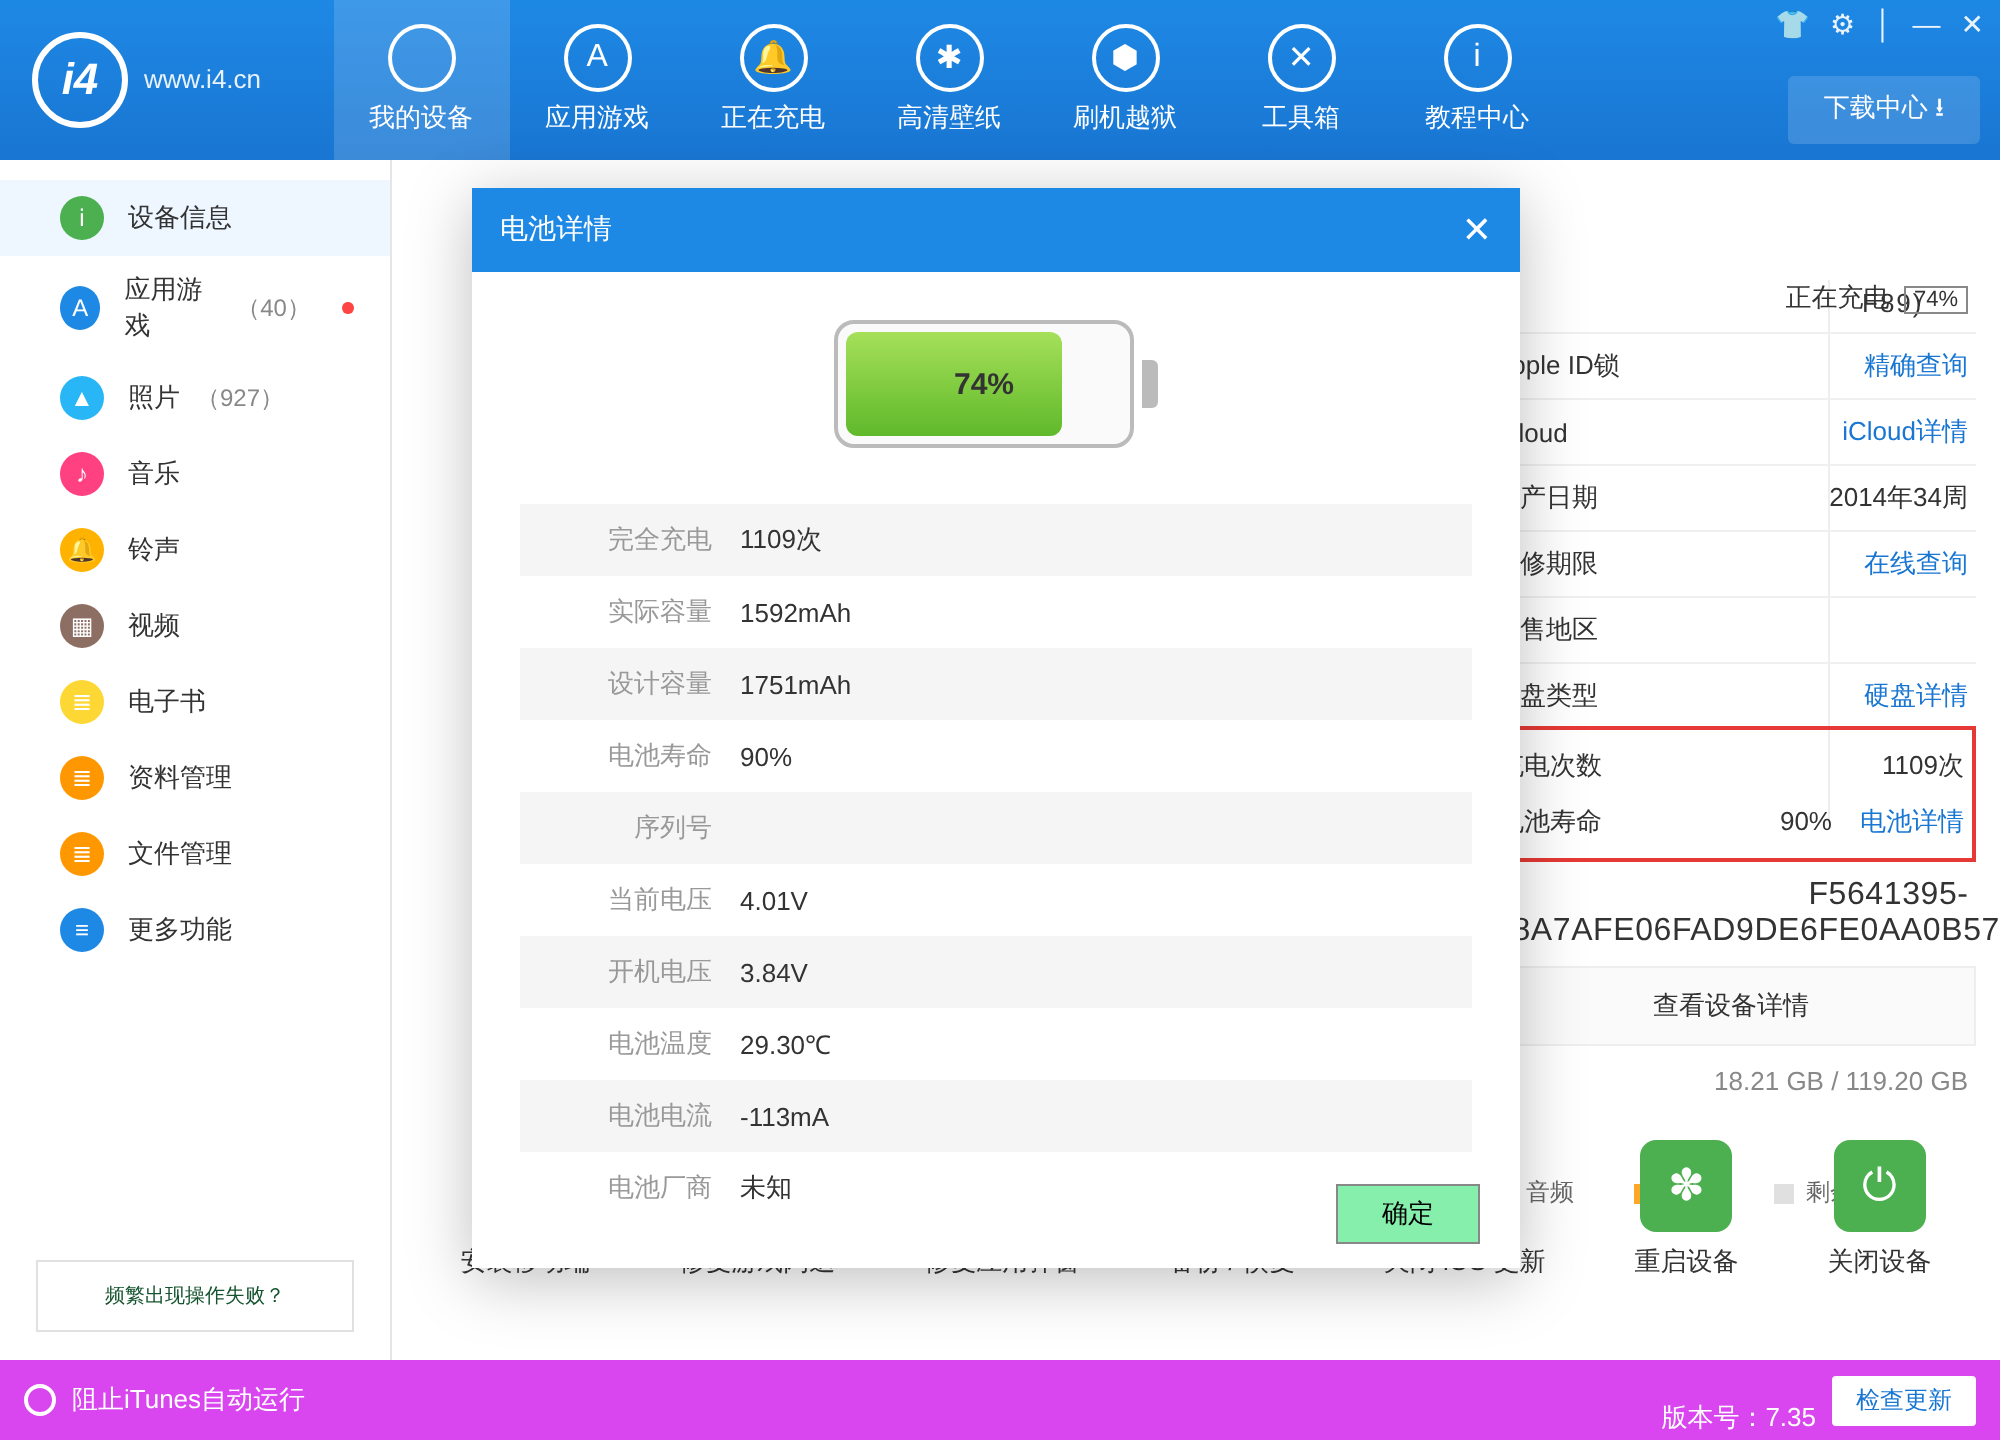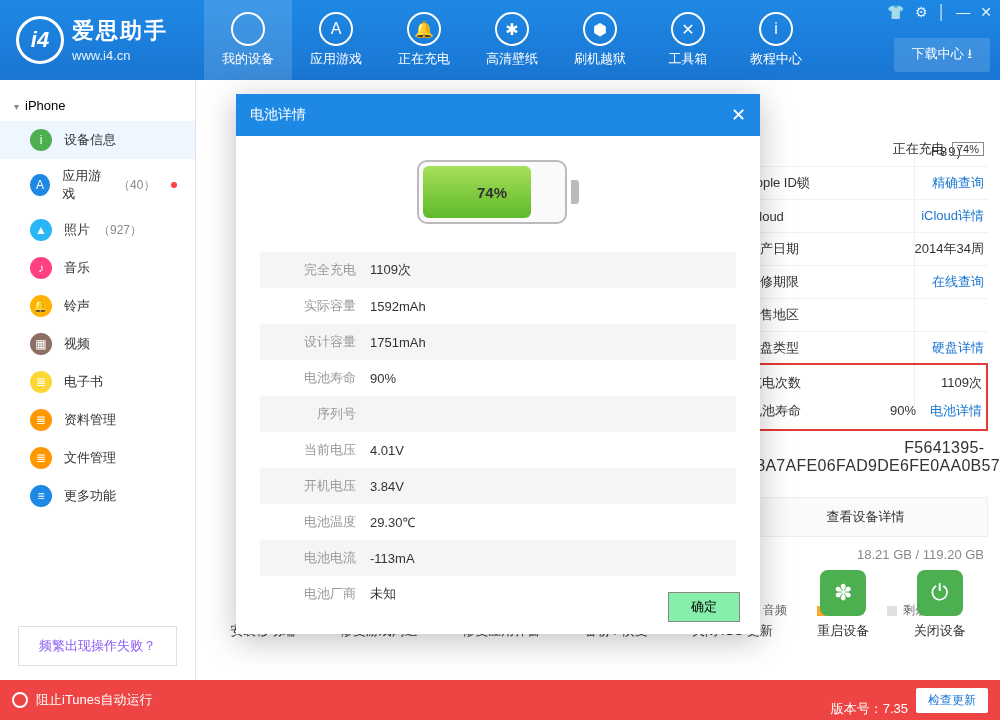--- a/index.html
+++ b/index.html
@@ -24,47 +24,47 @@
 
 .body { display:flex; height: 600px; }
 .sidebar { width: 196px; border-right:1px solid #e5e5e5; display:flex; flex-direction:column; padding-top:10px; }
 .tree-head { padding:8px 14px; font-size:13px; cursor:pointer; }
 .tree-head::before { content:"▾"; margin-right:6px; font-size:10px; color:#888; }
 .side-item { display:flex; align-items:center; gap:12px; padding:8px 18px 8px 30px; font-size:13px; color:#333; cursor:pointer; }
 .side-item.active { background:#eef6ff; }
 .sic { width:22px; height:22px; border-radius:50%; display:inline-flex; align-items:center; justify-content:center; color:#fff; font-size:12px; }
 .count { color:#888; font-size:12px; margin-left:-4px; }
 .dot { width:6px; height:6px; background:#f44; border-radius:50%; margin-left:4px; }
-.help-link { margin:auto 18px 14px; padding:10px; text-align:center; color:#8b5cf6; border:1px solid #e0e0e0; font-size:13px; cursor:pointer; }
+.help-link { margin:auto 18px 14px; padding:10px; text-align:center; color:#14532d; border:1px solid #e0e0e0; font-size:10px; cursor:pointer; }
 
 .main { flex:1; position:relative; padding: 60px 12px 0 12px; font-size:13px; color:#333; }
 
 
 .right-info { position:absolute; right:12px; top:60px; width:245px; }
 .right-head { display:flex; align-items:center; justify-content:space-between; padding:0 4px 8px; font-size:13px; color:#333; }
 .pct-badge { border:1px solid #888; padding:0 4px; font-size:11px; }
 .info-row { display:flex; justify-content:space-between; align-items:center; padding:7px 4px; font-size:13px; border-top:1px solid #f0f0f0; }
 .info-row .l { color:#333; }
 .link { color:#1976d2; cursor:pointer; }
 .red-box { border:2px solid #e53935; padding:4px 0; margin-top:-1px; }
 .red-box .info-row { border-top:none; padding:5px 4px; }
 .udid { font-size:16px; color:#333; padding:8px 4px; text-align:right; letter-spacing:.3px; }
-.device-detail-btn { text-align:center; padding:10px; cursor:pointer; border:1px solid #eee; background:#fafafa; margin-top:14px; }
+.device-detail-btn { text-align:center; padding:10px; cursor:pointer; border:1px solid #eee; background:#fafafa; margin-top:0; }
 .storage { text-align:right; color:#888; padding:10px 4px; font-size:13px; }
 .legend { display:flex; gap:30px; margin-top:30px; padding:0 4px; font-size:12px; color:#666; align-items:center; }
 .legend span { display:flex; align-items:center; gap:6px; }
 .sw { width:10px; height:10px; display:inline-block; }
 
 
 .action-row { position:absolute; bottom:40px; left:12px; right:12px; display:flex; justify-content:space-around; }
 .action-col { display:flex; flex-direction:column; align-items:center; gap:6px; font-size:13px; }
 .atile { width:46px; height:46px; border-radius:8px; display:flex; align-items:center; justify-content:center; color:#fff; font-size:22px; }
 
 
-.status { position:absolute; bottom:0; left:0; right:0; height:40px; background:#ef4444; color:#fff; display:flex; align-items:center; padding:0 12px; font-size:13px; }
+.status { position:absolute; bottom:0; left:0; right:0; height:40px; background:#d946ef; color:#fff; display:flex; align-items:center; padding:0 12px; font-size:13px; }
 .status .ver { margin-left:auto; margin-right:8px;margin-top:17px; }
 .upd-btn { background:#fff; color:#1976d2; padding:4px 12px; border-radius:2px; cursor:pointer; font-size:12px; }
 
 
 .modal-back { position:absolute; left:236px; top:94px; width:524px; height:540px; background:#fff; box-shadow:0 6px 30px rgba(0,0,0,.25); z-index:50; }
 .modal-head { height:42px; background:#1e88e5; color:#fff; display:flex; align-items:center; padding:0 14px; font-size:14px; }
 .modal-head .x { margin-left:auto; cursor:pointer; font-size:18px; }
 .battery-vis { display:flex; align-items:center; justify-content:center; padding:24px 0; }
 .battery-body { width:150px; height:64px; border:2px solid #bbb; border-radius:10px; position:relative; background:#fafafa; display:flex; align-items:center; }
 .battery-tip { width:8px; height:24px; background:#bbb; border-radius:0 3px 3px 0; margin-left:4px; }
@@ -83,21 +83,20 @@
 .top-frag { position:absolute; left:735px; top:64px; font-size:13px; color:#333; letter-spacing:1px; }
 .vline { position:absolute; left:718px; top:60px; bottom:268px; width:1px; background:#eee; }
 </style>
 </head>
 <body>
 
 <div class="header">
   <div class="logo">
     <div class="logo-circle">i4</div>
     <div class="logo-text">
-      <h1>爱思助手</h1>
       <span>www.i4.cn</span>
     </div>
   </div>
   <div class="nav" id="nav">
       <div class="nav-item active">
         <div class="nav-icon"></div>
         <span>我的设备</span>
       </div>
       <div class="nav-item">
         <div class="nav-icon">A</div>
@@ -131,21 +130,20 @@
     <span>—</span>
     <span>✕</span>
   </div>
   <div class="dlcenter">
     <span>下载中心</span> ⭳
   </div>
 </div>
 
 <div class="body">
   <div class="sidebar">
-    <div class="tree-head">iPhone</div>
     <div id="side-items">
         <div class="side-item active">
           <span class="sic" style="background:#4caf50">i</span>
           <span>设备信息</span>
         </div>
         <div class="side-item">
           <span class="sic" style="background:#1e88e5">A</span>
           <span>应用游戏</span>
           <span class="count">（40）</span>
           <span class="dot"></span>

